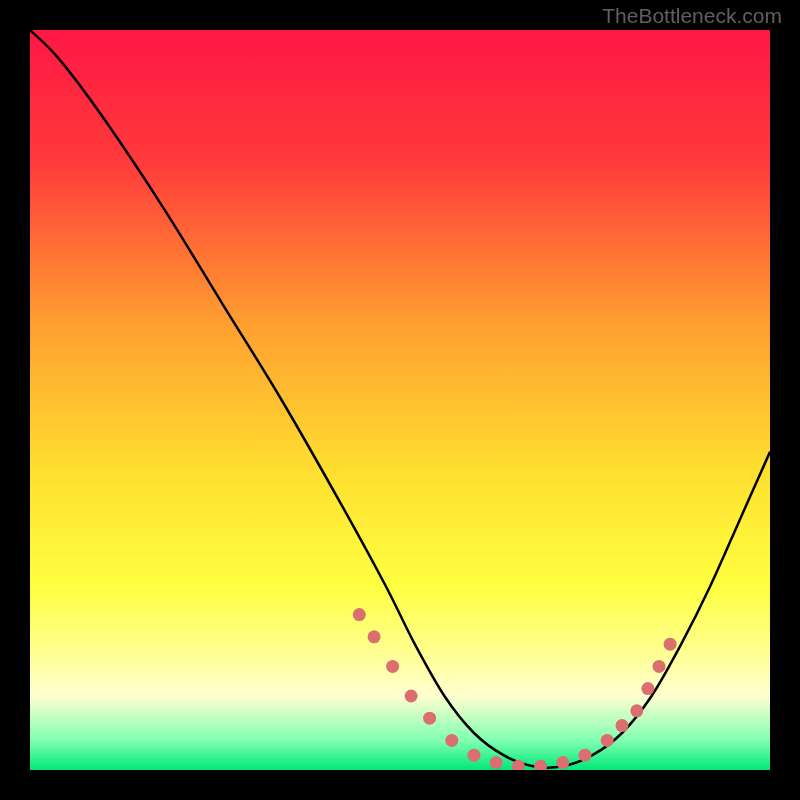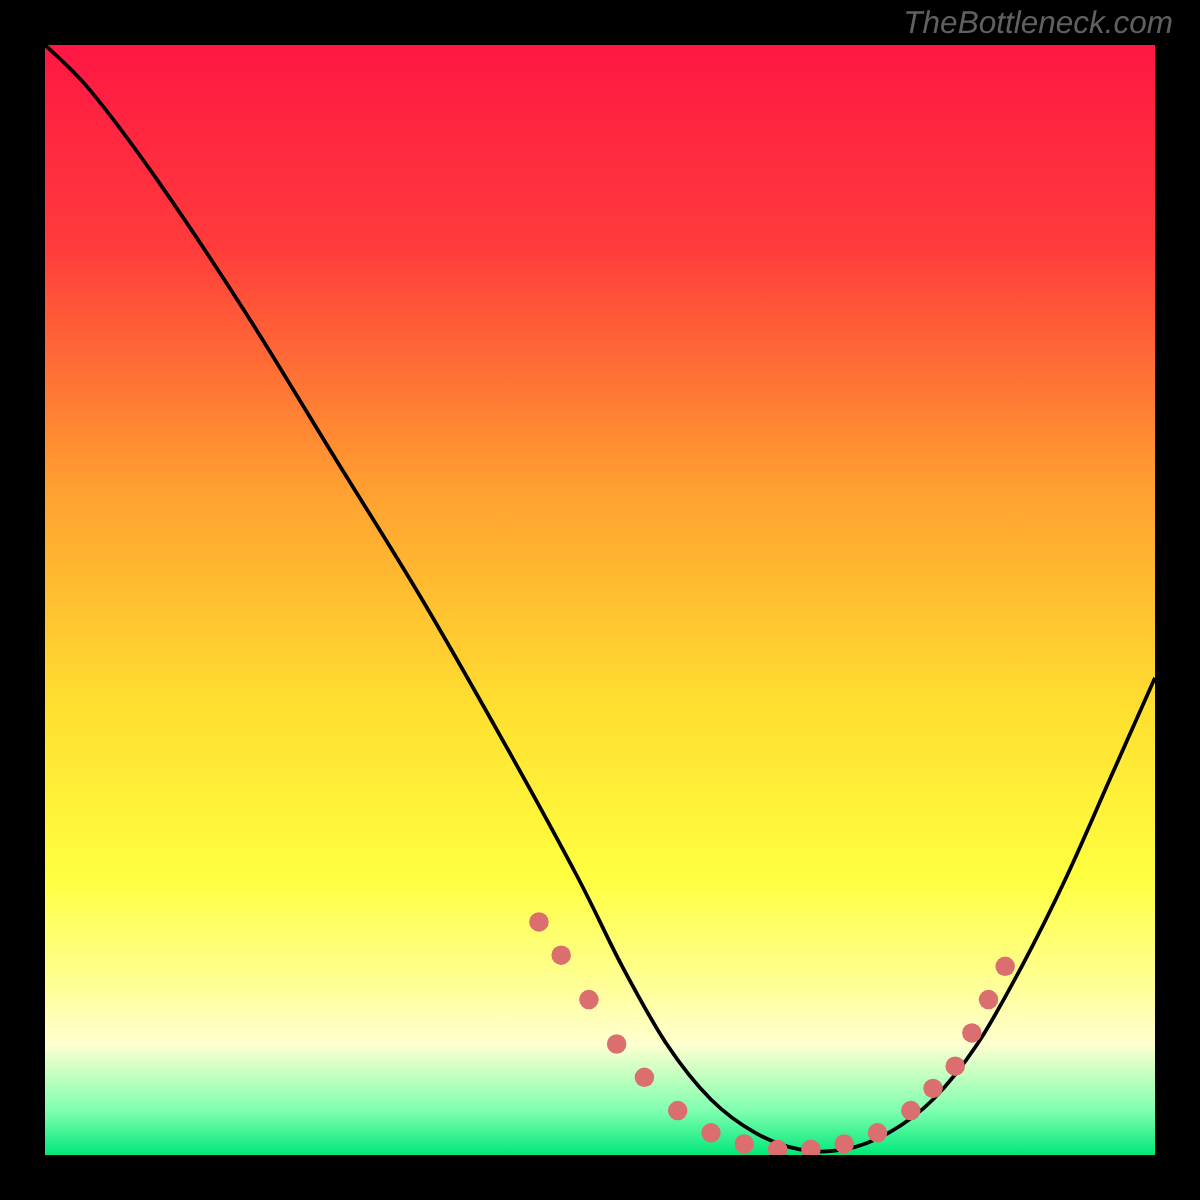--- a/index.html
+++ b/index.html
@@ -1,17 +1,17 @@
 <!DOCTYPE html>
 <html><head>
 <meta charset="utf-8">
 <style>
   * { margin: 0; padding: 0; box-sizing: border-box; }
   body { width: 800px; height: 800px; background: #000; position: relative; font-family: Arial, sans-serif; }
-  .watermark { position: absolute; top: 4px; right: 18px; color: #606060; font-size: 21px; z-index: 10; font-style: italic; }
+  .watermark { position: absolute; top: 4px; right: 18px; color: #606060; font-size: 21px; z-index: 10; }
   .plot-area { position: absolute; top: 30px; left: 30px; width: 740px; height: 740px; }
   .gradient-bg { position: absolute; top: 0; left: 0; width: 100%; height: 100%; }
   .curve { position: absolute; top: 0; left: 0; width: 100%; height: 100%; }
   .dot { fill: #db6e6e; }
 </style>
 </head>
 <body>
 
 <div class="watermark">TheBottleneck.com</div>
 

